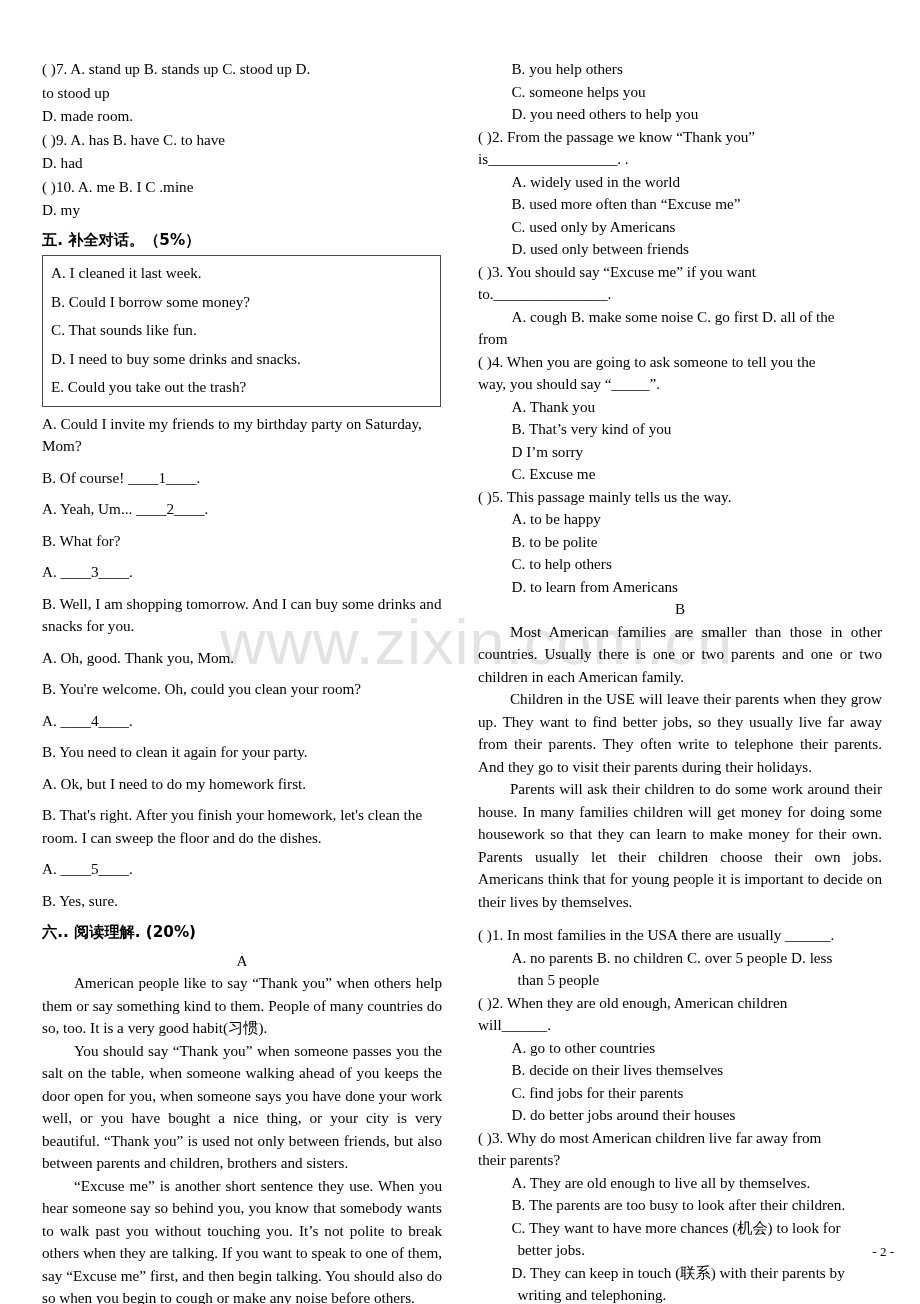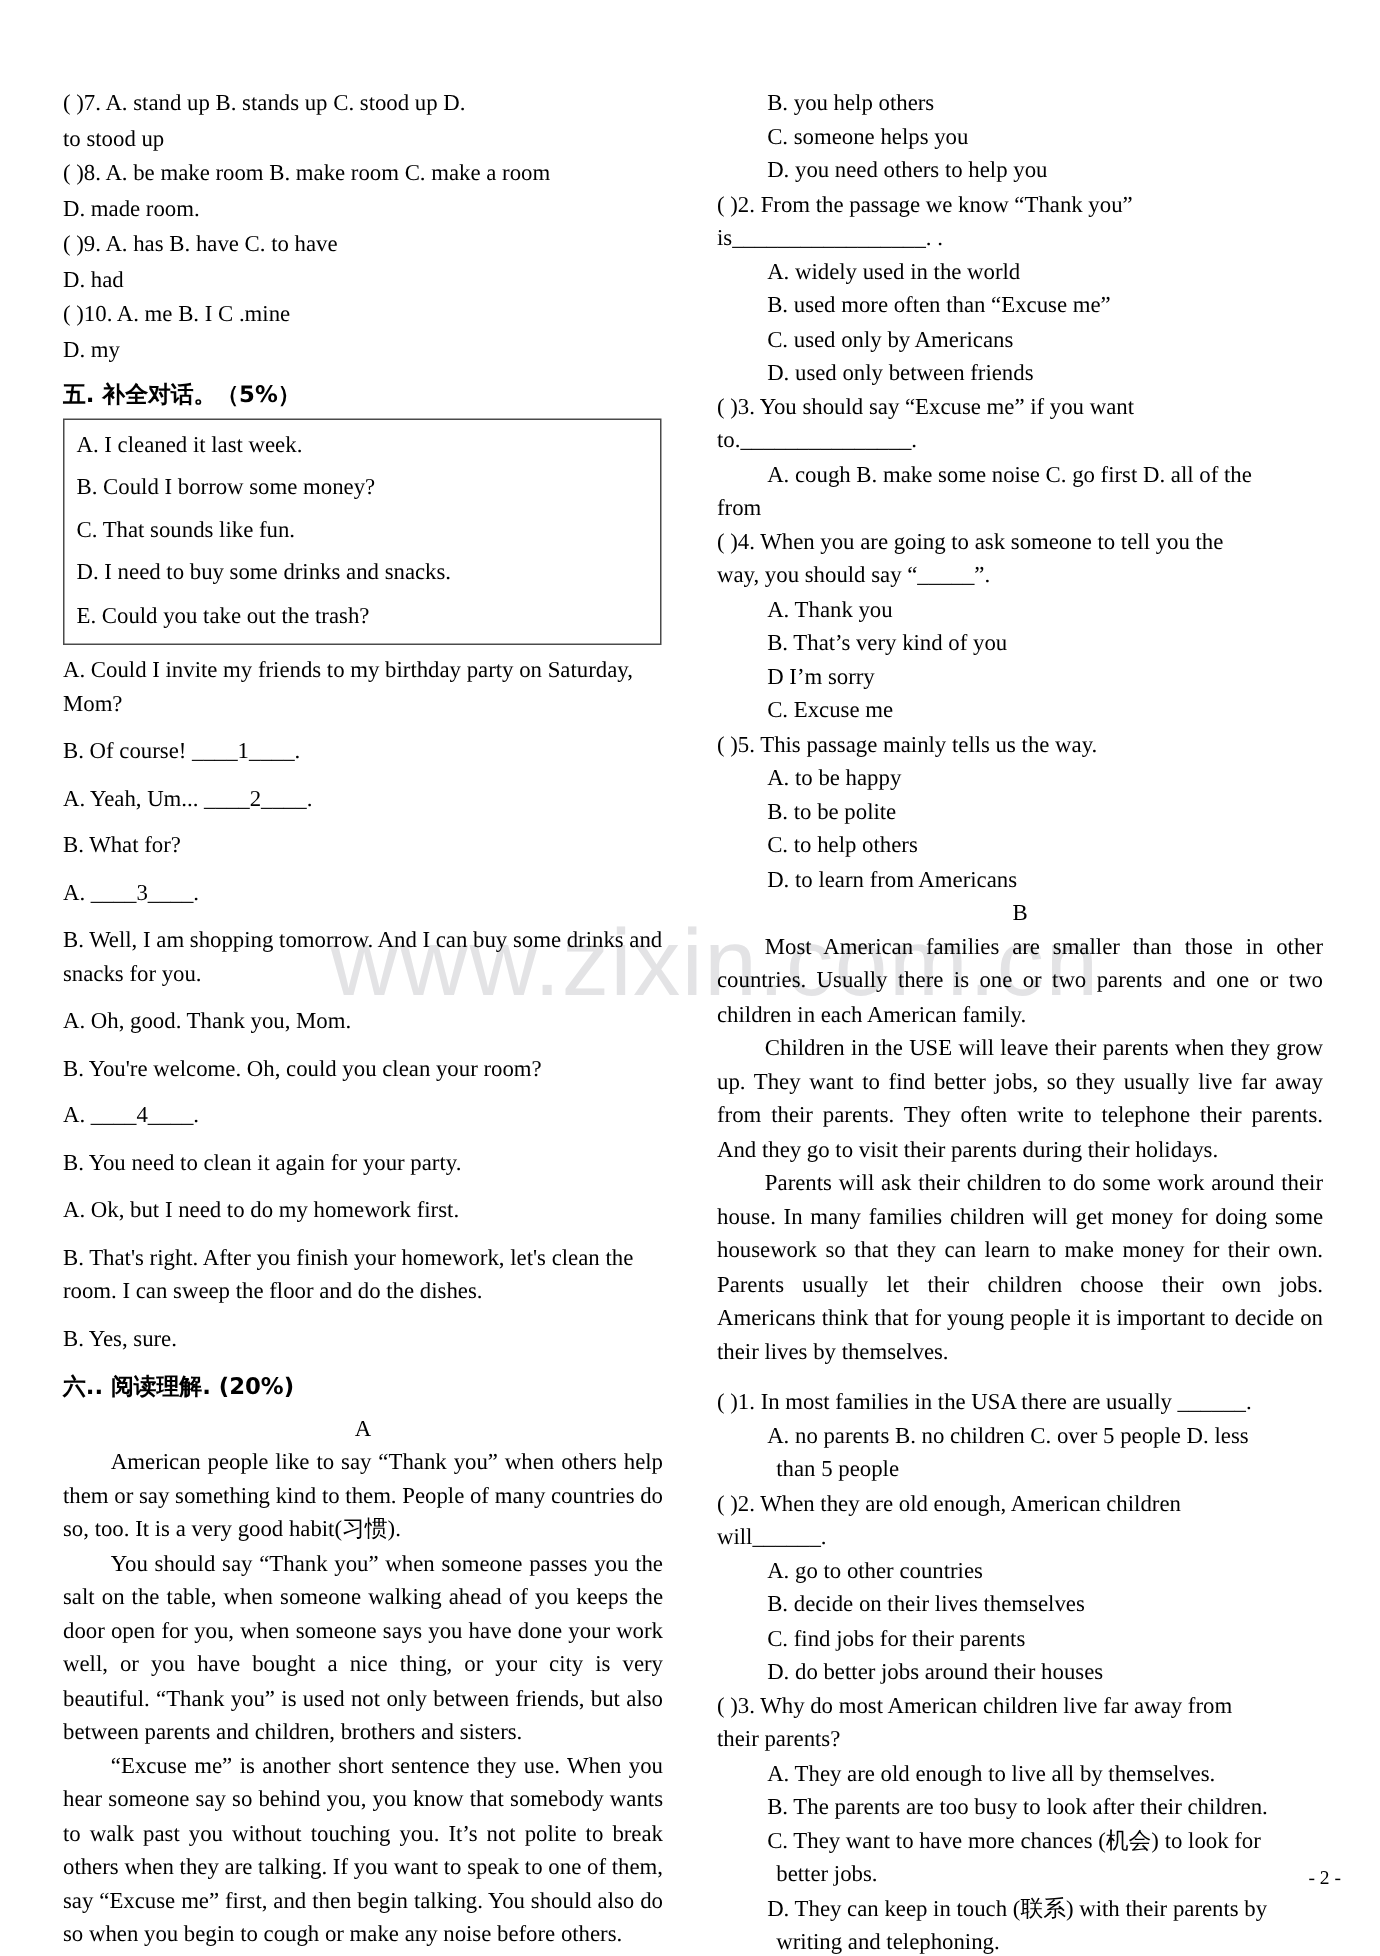--- a/index.html
+++ b/index.html
@@ -133,21 +133,20 @@
 <div id="page">
 
   <div id="watermark">www.zixin.com.cn</div>
 
   <div id="columns">
 
     <div class="col col-left">
 
       <p class="q-line">(        )7. A. stand up    B. stands up        C. stood up          D.</p>
       <p class="q-line">to stood up</p>
-      <p class="q-line">(        )8. A. be make room    B. make room    C. make a room</p>
       <p class="q-line">D. made room.</p>
       <p class="q-line">(        )9. A. has              B. have              C. to have</p>
       <p class="q-line">D. had</p>
       <p class="q-line">(        )10. A. me              B. I                 C .mine</p>
       <p class="q-line">D. my</p>
 
       <div class="spacer-sm"></div>
       <p class="heading cn">五. 补全对话。（5%）</p>
 
       <div id="choice-box">
@@ -163,20 +162,21 @@
       <p class="dlg">A. Yeah, Um...  ____2____.</p>
       <p class="dlg">B. What for?</p>
       <p class="dlg">A.  ____3____.</p>
       <p class="dlg">B. Well, I am shopping tomorrow. And I can buy some drinks and snacks for you.</p>
       <p class="dlg">A. Oh, good. Thank you, Mom.</p>
       <p class="dlg">B. You're welcome. Oh, could you clean your room?</p>
       <p class="dlg">A.  ____4____.</p>
       <p class="dlg">B. You need to clean it again for your party.</p>
       <p class="dlg">A. Ok, but I need to do my homework first.</p>
       <p class="dlg">B. That's right. After you finish your homework, let's clean the room. I can sweep the floor and do the dishes.</p>
+      <p class="dlg">A.  ____5____.</p>
       <p class="dlg">B. Yes, sure.</p>
 
       <p class="heading cn">六.. 阅读理解. (20%)</p>
 
       <div class="spacer-sm"></div>
       <p class="center">A</p>
 
       <p class="para">American people like to say “Thank you” when others help them or say something kind to them. People of many countries do so, too. It is a very good habit(习惯).</p>
       <p class="para">You should say “Thank you” when someone passes you the salt on the table, when someone walking ahead of you keeps the door open for you, when someone says you have done your work well, or you have bought a nice thing, or your city is very beautiful. “Thank you” is used not only between friends, but also between parents and children, brothers and sisters.</p>
       <p class="para">“Excuse me” is another short sentence they use. When you hear someone say so behind you, you know that somebody wants to walk past you without touching you. It’s not polite to break others when they are talking. If you want to speak to one of them, say “Excuse me” first, and then begin talking. You should also do so when you begin to cough or make any noise before others.</p>

